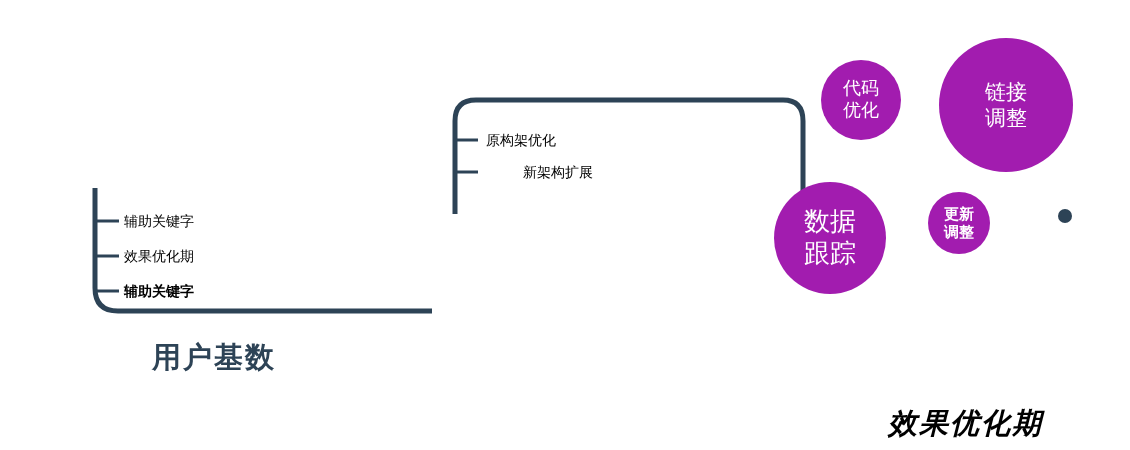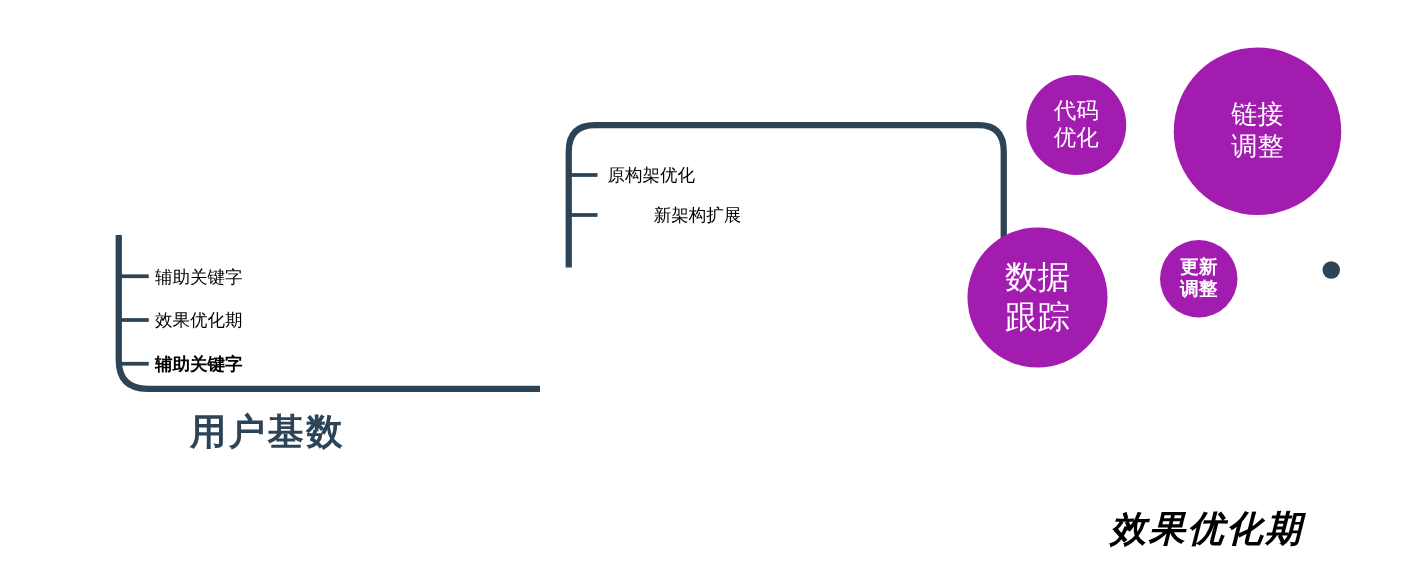--- a/index.html
+++ b/index.html
@@ -52,21 +52,21 @@
 
   .edge-label {
     position: absolute;
     z-index: 3;
     color: #2d4356;
     font-size: 29px;
     font-weight: 600;
     letter-spacing: 2px;
     white-space: nowrap;
   }
-  .label-user-base     { left: 152px; top: 326px; }
+  .label-user-base     { left: 152px; top: 338px; }
   .label-keyword-carry { left: 528px; top: 60px; }
 
   .branch-label {
     position: absolute;
     z-index: 3;
     color: #000000;
     font-size: 14px;
     line-height: 18px;
     white-space: nowrap;
   }

